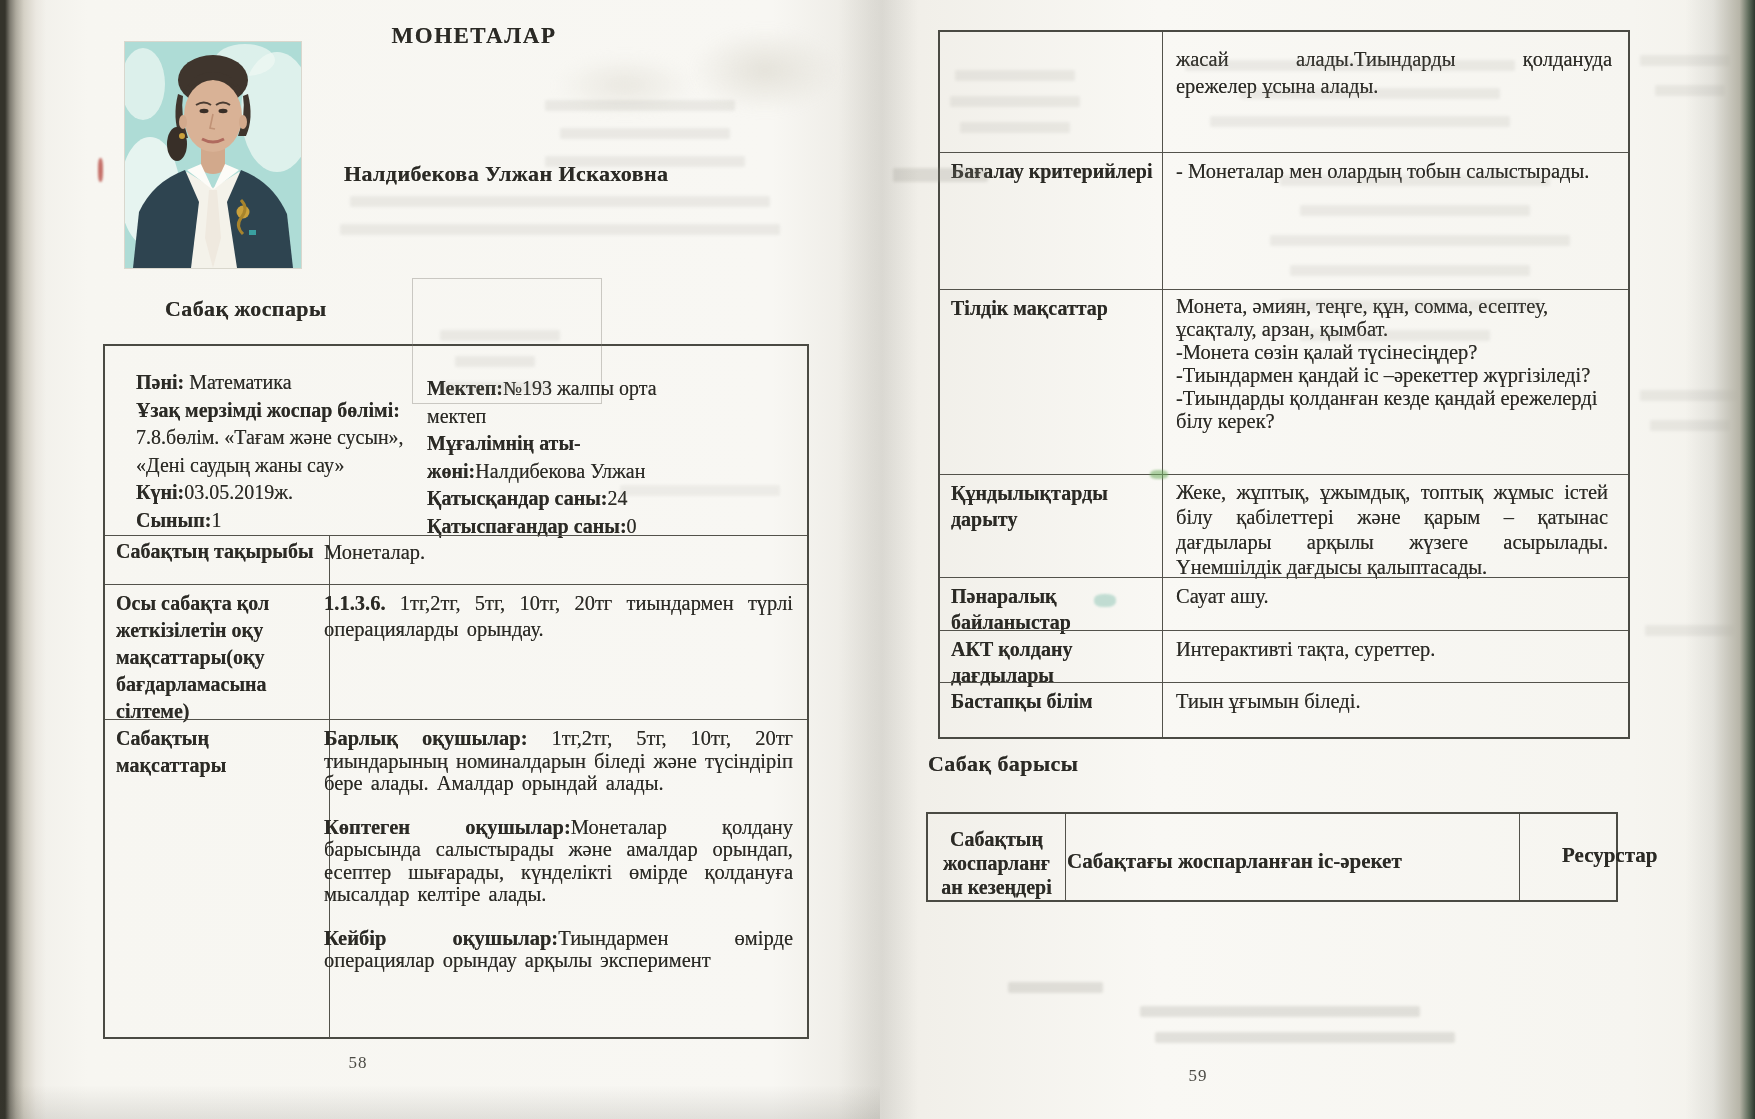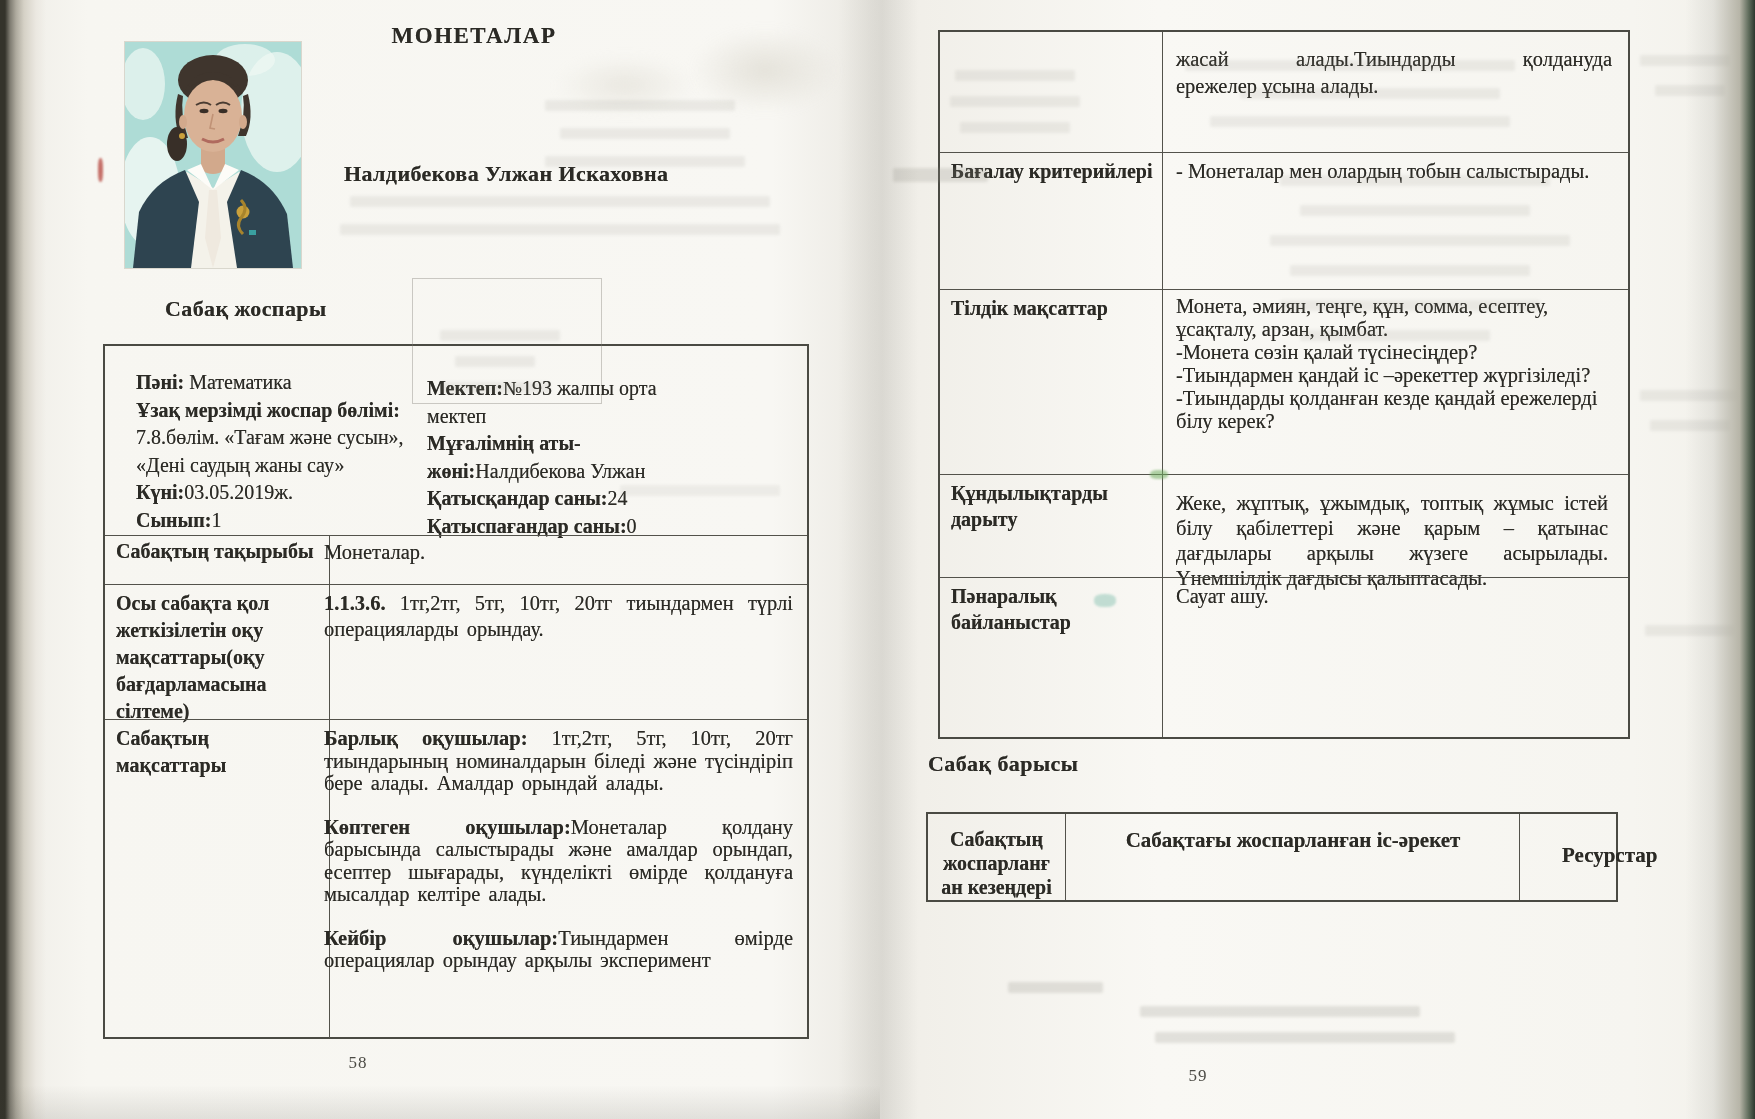--- a/index.html
+++ b/index.html
@@ -171,40 +171,48 @@
         <div class="con txt" style="left:236px;right:20px;line-height:23px;text-align:left;">
           <div>Монета, әмиян, теңге, құн, сомма, есептеу, ұсақталу, арзан, қымбат.</div>
           <div>-Монета сөзін қалай түсінесіңдер?</div>
           <div>-Тиындармен қандай іс –әрекеттер жүргізіледі?</div>
           <div>-Тиындарды қолданған кезде  қандай ережелерді білу керек?</div>
         </div>
       </div>
 
       <div class="row" style="top:442px;height:103px;">
         <div class="lab txt" style="width:220px;border-right:none;">Құндылықтарды дарыту</div>
-        <div class="con txt" style="left:236px;right:20px;line-height:25px;margin-top:11px;">Жеке, жұптық, ұжымдық, топтық жұмыс істей білу қабілеттері және қарым – қатынас дағдылары арқылы жүзеге асырылады. Үнемшілдік дағдысы қалыптасады.</div>
+        <div class="con txt" style="left:236px;right:20px;line-height:25px;">Жеке, жұптық, ұжымдық, топтық жұмыс істей білу қабілеттері және қарым – қатынас дағдылары арқылы жүзеге асырылады. Үнемшілдік дағдысы қалыптасады.</div>
       </div>
 
       <div class="row" style="top:545px;height:53px;">
         <div class="lab txt" style="width:220px;border-right:none;">Пәнаралық байланыстар</div>
         <div class="con txt" style="left:236px;right:20px;text-align:left;">Сауат ашу.</div>
       </div>
 
-
+      <div class="row" style="top:598px;height:52px;">
+        <div class="lab txt" style="width:220px;border-right:none;">АКТ қолдану дағдылары</div>
+        <div class="con txt" style="left:236px;right:20px;text-align:left;">Интерактивті тақта, суреттер.</div>
+      </div>
+
+      <div class="row" style="top:650px;height:55px;">
+        <div class="lab txt" style="width:220px;border-right:none;">Бастапқы білім</div>
+        <div class="con txt" style="left:236px;right:20px;text-align:left;">Тиын ұғымын біледі.</div>
+      </div>
     </div>
 
     <div class="abs h2 txt" style="left:50px;top:751px;">Сабақ барысы</div>
 
     <div class="tbl" style="left:48px;top:812px;width:688px;height:86px;border-width:2px;">
       <div class="abs txt" style="left:0;top:0;bottom:0;width:137px;border-right:1.6px solid #53524b;font-weight:bold;font-size:20px;line-height:24px;text-align:center;padding-top:13px;">
         <div>Сабақтың</div>
         <div>жоспарланғ</div>
         <div>ан кезеңдері</div>
       </div>
-      <div class="abs txt b" style="left:139px;top:0;bottom:0;width:452px;font-size:21px;text-align:center;padding-top:14px;">Сабақтағы жоспарланған іс-әрекет</div>
+      <div class="abs txt b" style="left:139px;top:0;bottom:0;width:452px;font-size:21px;text-align:left;padding-top:35px;">Сабақтағы жоспарланған іс-әрекет</div>
       <div class="abs txt b" style="left:591px;top:0;bottom:0;right:0;border-left:1.6px solid #53524b;font-size:21px;text-align:center;padding-top:29px;padding-left:42px;">Ресурстар</div>
     </div>
 
     <div class="abs pagenum" style="left:298px;top:1066px;width:44px;text-align:center;">59</div>
 
     <div class="g" style="left:307px;top:60px;width:330px;"></div>
     <div class="g" style="left:362px;top:88px;width:260px;"></div>
     <div class="g" style="left:332px;top:116px;width:300px;"></div>
     <div class="g" style="left:77px;top:70px;width:120px;"></div>
     <div class="g" style="left:72px;top:96px;width:130px;"></div>

